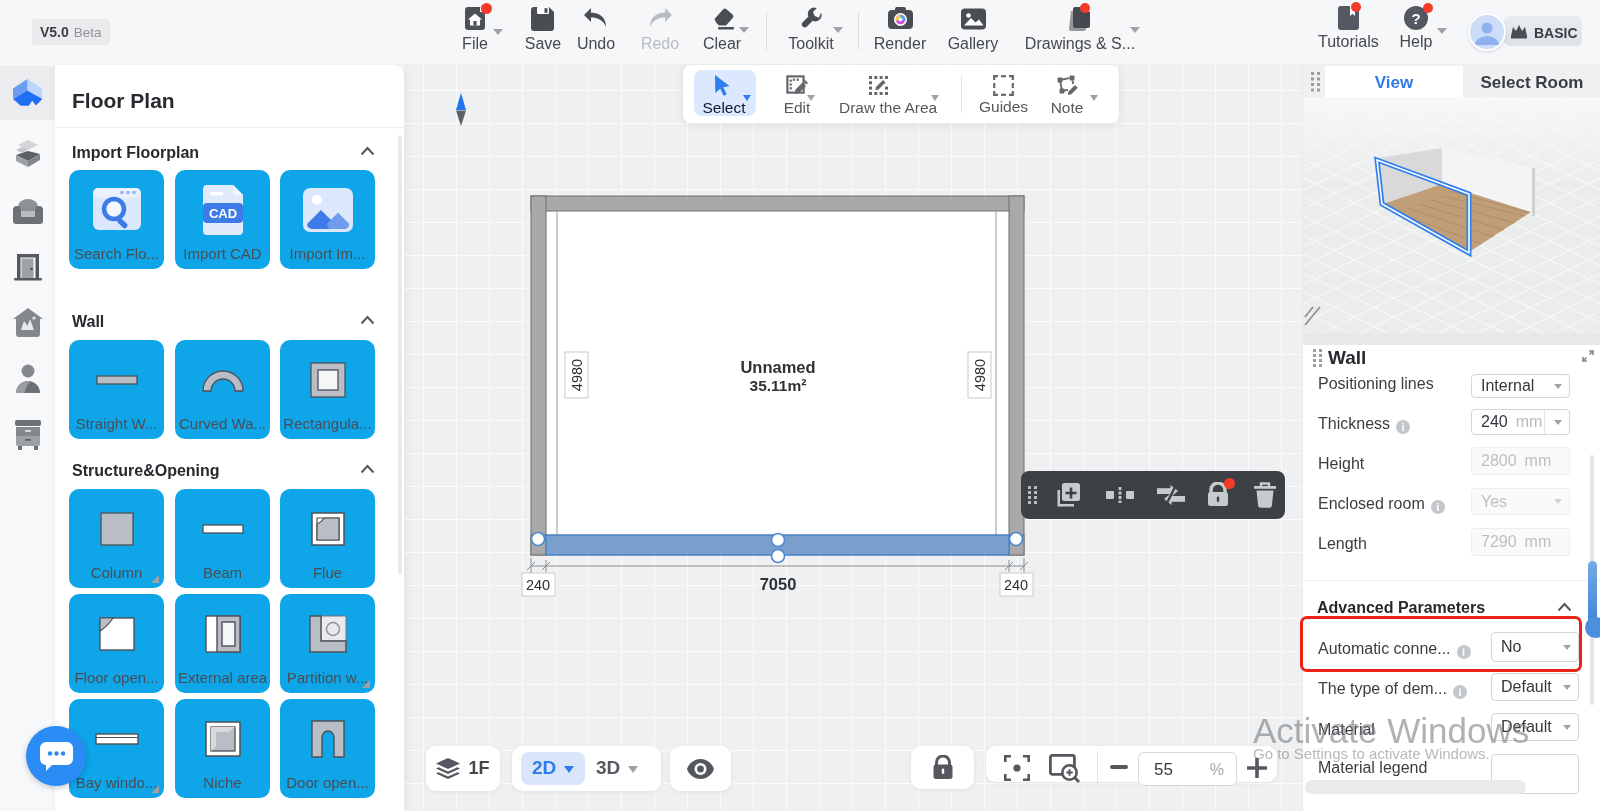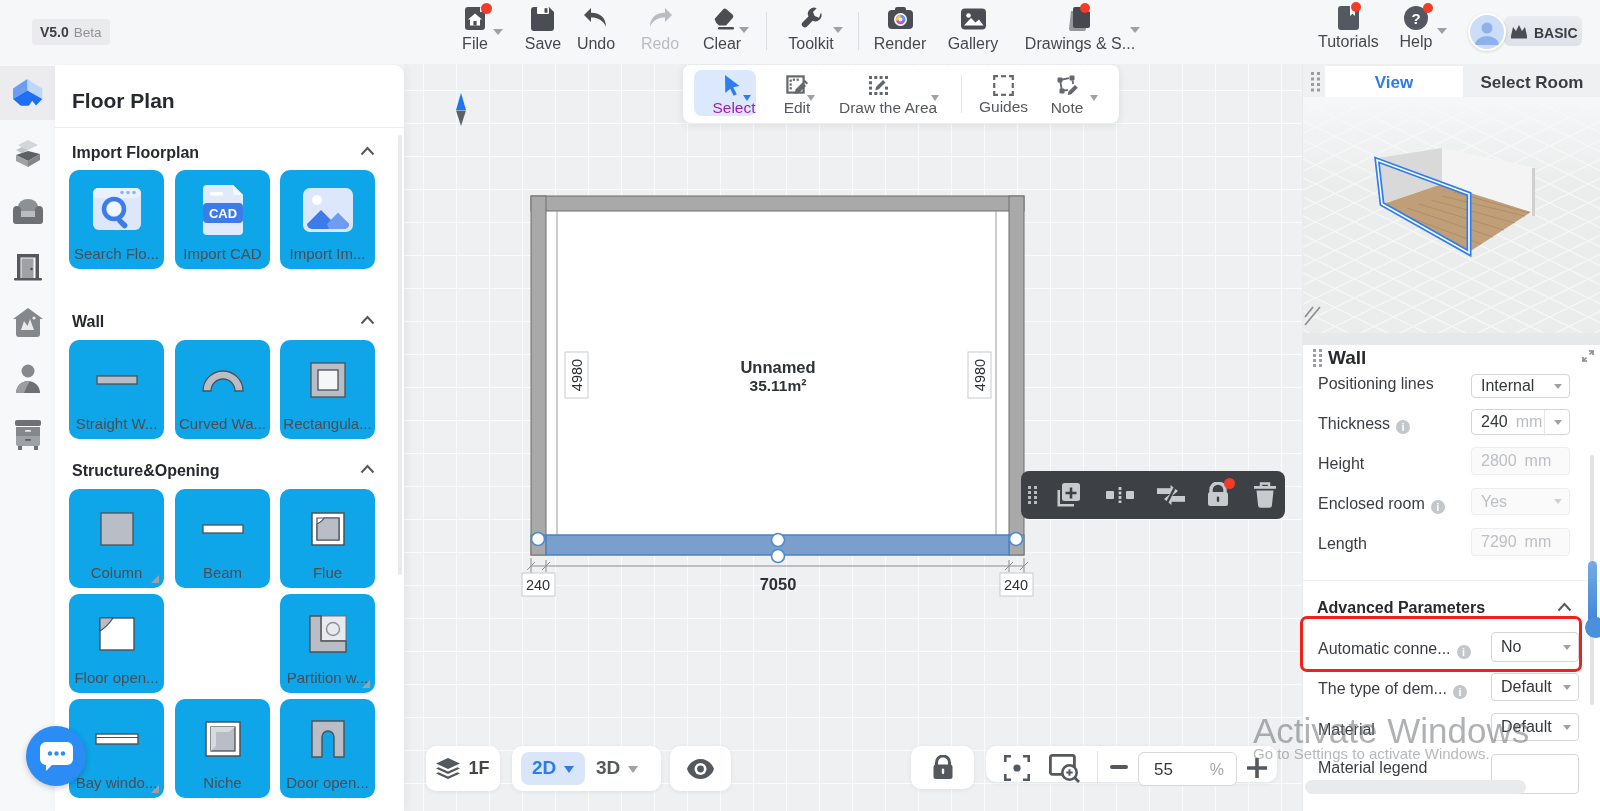--- a/index.html
+++ b/index.html
@@ -131,21 +131,21 @@
         <circle cx="134" cy="475" r="6.5"></circle>
         <circle cx="374" cy="476" r="6.5"></circle>
         <circle cx="374" cy="492" r="6.5"></circle>
         <circle cx="612" cy="475" r="6.5"></circle>
       </g>
     </g>
   </svg>
 
   <div id="ftoolbar">
     <div style="position:absolute; left:11px; top:5px; width:62px; height:46px; background:#dbe8fd; border-radius:8px;"></div>
-    <div class="ft" style="left:28px; width:46px; color:#a21caf;">
+    <div class="ft" style="left:18px; width:46px; color:#0f172a;">
       <svg width="20" height="22" viewBox="0 0 20 22">
           <path d="M1 0 L15.5 11 L9.2 12.3 L12.8 19.3 L9.6 20.8 L6.2 13.7 L1.3 18 Z" fill="#2e7ef0"></path>
         </svg>
       <div class="lbl">Select</div>
     </div>
     <div class="caret" style="left:60px; top:30px; border-top-color:#2e7ef0; border-left-width:4.5px; border-right-width:4.5px;"></div>
 
     <div class="ft" style="left:92px; width:44px;">
       <svg width="22" height="22" viewBox="0 0 22 22">
           <rect x="1.4" y="1.4" width="16.2" height="16.2" fill="none" stroke="#64676c" stroke-width="2.2"></rect>
@@ -623,20 +623,28 @@
       </svg>
     <div class="cl">Flue</div>
   </div>
 
   <div class="card" style="left:14px; top:529px;">
     <svg width="36" height="34" viewBox="0 0 36 34">
         <rect x="1" y="1" width="34" height="32" fill="#fff" stroke="#4e5156" stroke-width="1.4"></rect>
         <path d="M14 1 L1 1 L1 14 C6.5 10.5 10.5 6.5 14 1 Z" fill="#b8bdc6" stroke="#4e5156" stroke-width="1.2"></path>
       </svg>
     <div class="cl">Floor open...</div>
+  </div>
+  <div class="card" style="left:120px; top:529px;">
+    <svg width="36" height="38" viewBox="0 0 36 38">
+        <rect x="1" y="1" width="34" height="36" fill="#fff" stroke="#4e5156" stroke-width="1.4"></rect>
+        <rect x="12" y="1" width="23" height="36" fill="#b8bdc6" stroke="#4e5156" stroke-width="1.4"></rect>
+        <rect x="17" y="7" width="13" height="24" fill="#f5f6f8" stroke="#4e5156" stroke-width="1.4"></rect>
+      </svg>
+    <div class="cl">External area</div>
   </div>
   <div class="card" style="left:225px; top:529px;">
     <svg width="38" height="38" viewBox="0 0 38 38">
         <rect x="12" y="1" width="25" height="25" fill="#e8eaed" stroke="#707379" stroke-width="1"></rect>
         <path d="M1 1 L12 1 L12 26 L37 26 L37 37 L1 37 Z" fill="#b8bdc6" stroke="#4e5156" stroke-width="1.4"></path>
         <circle cx="24" cy="14" r="6.5" fill="none" stroke="#8d9095" stroke-width="1.4"></circle>
       </svg>
     <div class="cl">Partition w...</div>
       <div class="subtri"></div>
   </div>

